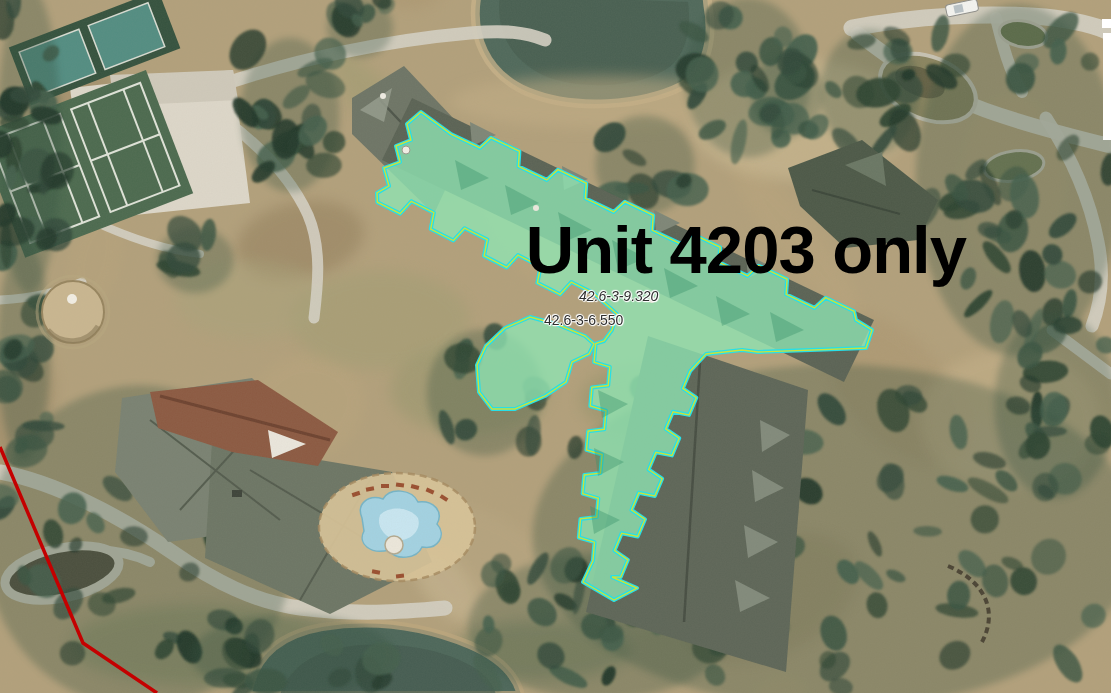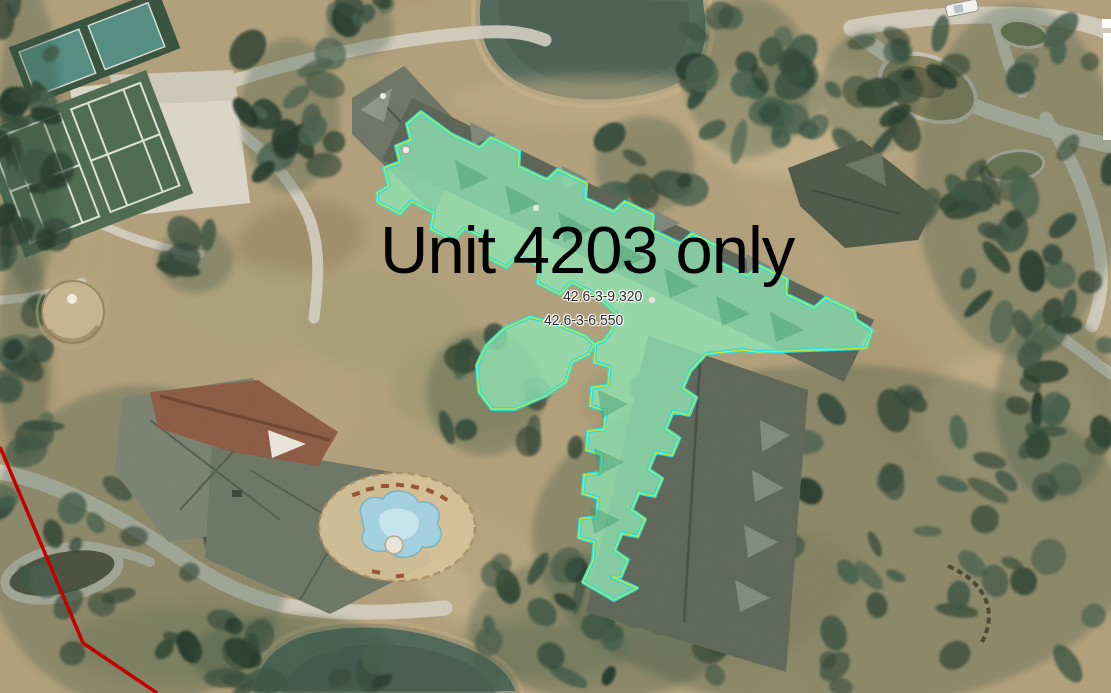--- a/index.html
+++ b/index.html
@@ -2,30 +2,30 @@
 <html><head>
 <meta charset="utf-8">
 <style>
   html,body{margin:0;padding:0;background:#222;}
   .viewport{
     position:relative;width:1111px;height:693px;overflow:hidden;
     font-family:"Liberation Sans",sans-serif;background:#b5a17c;
   }
   .viewport svg{position:absolute;left:0;top:0;}
   .title-overlay{
-    position:absolute;left:380px;top:216px;width:600px;
-    font-size:67px;font-weight:400;letter-spacing:-1px;color:#000;
-    white-space:nowrap;line-height:1;
+    position:absolute;left:366px;top:216px;width:600px;
+    font-size:67px;font-weight:700;letter-spacing:-1px;color:#000;
+    white-space:nowrap;line-height:1;text-align:right;
   }
   .parcel-label{
     position:absolute;font-size:14px;font-weight:400;color:#2e2e2e;
     white-space:nowrap;
     text-shadow:-1px 0 1px #fff,1px 0 1px #fff,0 -1px 1px #fff,0 1px 1px #fff,1px 1px 1px #fff,-1px -1px 1px #fff;
   }
-  .pl-320{left:563px;top:288px;}
+  .pl-320{left:579px;top:288px;font-style:italic;}
   .pl-310{left:544px;top:312px;}
   .ui-fragment{position:absolute;background:#ffffff;}
   .frag-a{left:1102px;top:19px;width:9px;height:9px;}
   .frag-b{left:1103px;top:33px;width:8px;height:107px;}
 </style>
 </head>
 <body>
 
 <div class="viewport">
   <svg id="scene" width="1111" height="693" viewBox="0 0 1111 693">

